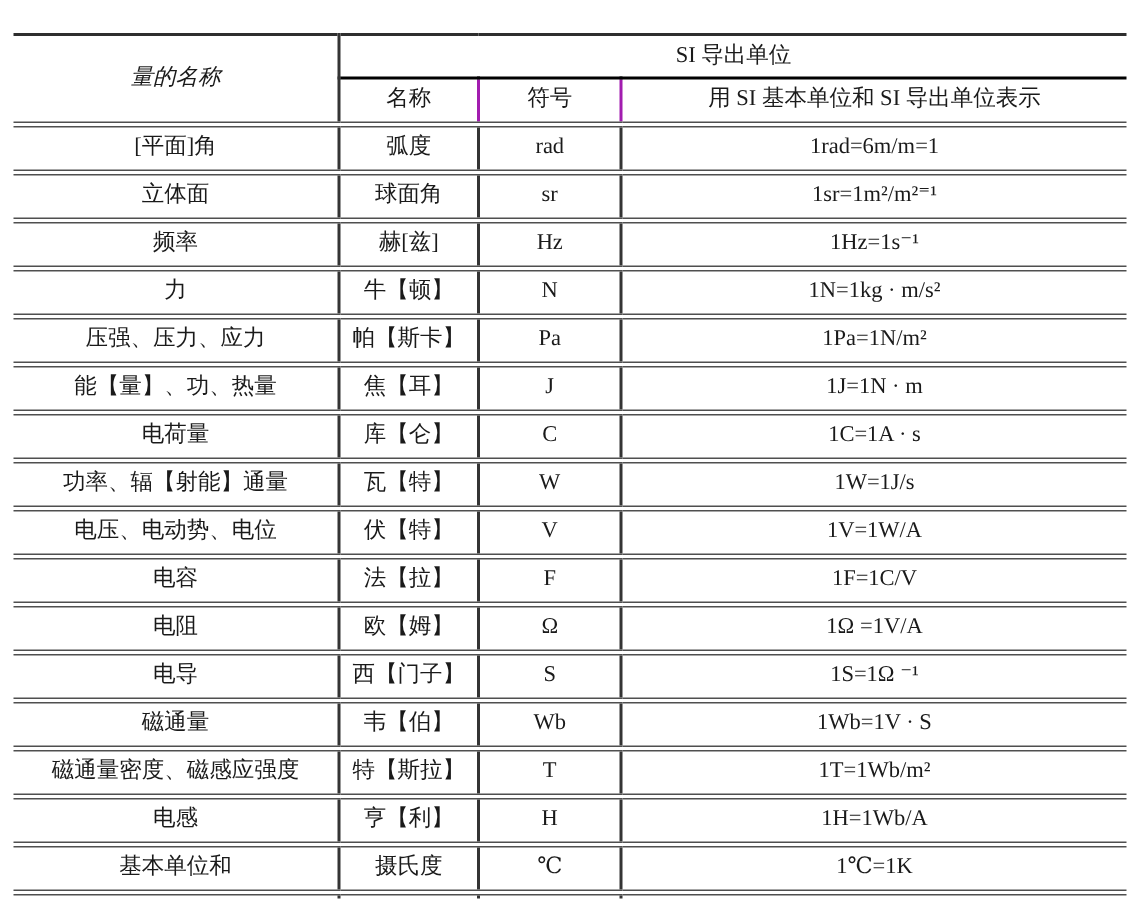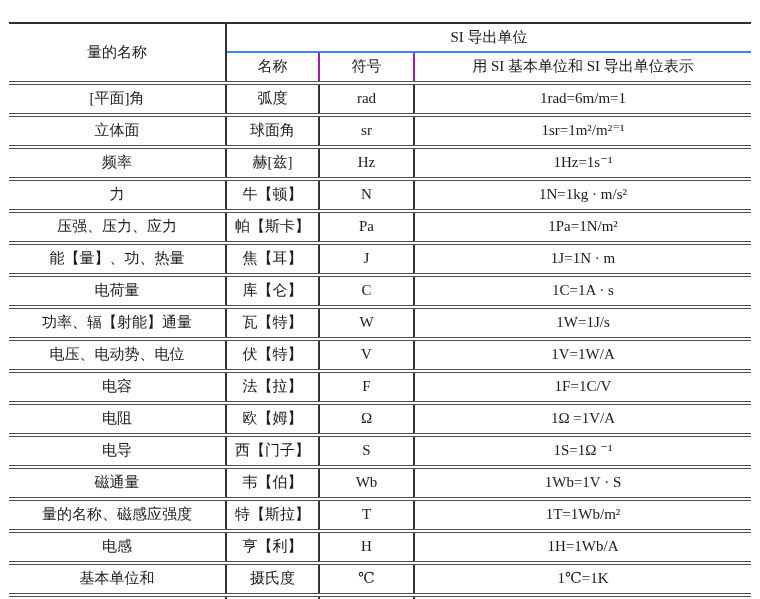--- a/index.html
+++ b/index.html
@@ -40,30 +40,31 @@
     height: 28px;
     line-height: 1.15;
     white-space: nowrap;
     overflow: hidden;
   }
   
   tr.hdr-top th.corner {
     border-right: 2px solid #343434;
   }
   tr.hdr-top th.si-span {
-    border-bottom: 2px solid #3b82f6;
+    border-bottom: 2px solid #000000;
     height: 27px;
   }
   
   tr.hdr-sub th {
     border-left: 2px solid #a21caf;
     border-bottom: 4px double #4f4f4f;
   }
   th.corner {
     border-bottom: 4px double #4f4f4f;
+    font-style: italic;
   }
   
   tbody td {
     border-top: 4px double #4f4f4f;
   }
   tbody td + td {
     border-left: 2px solid #343434;
     margin-top: 17px;
   }
 </style>
@@ -161,21 +162,21 @@
         <td>S</td>
         <td>1S=1Ω ⁻¹</td>
       </tr>
       <tr>
         <td>磁通量</td>
         <td>韦【伯】</td>
         <td>Wb</td>
         <td>1Wb=1V · S</td>
       </tr>
       <tr>
-        <td>量的名称、磁感应强度</td>
+        <td>磁通量密度、磁感应强度</td>
         <td>特【斯拉】</td>
         <td>T</td>
         <td>1T=1Wb/m²</td>
       </tr>
       <tr>
         <td>电感</td>
         <td>亨【利】</td>
         <td>H</td>
         <td>1H=1Wb/A</td>
       </tr>

